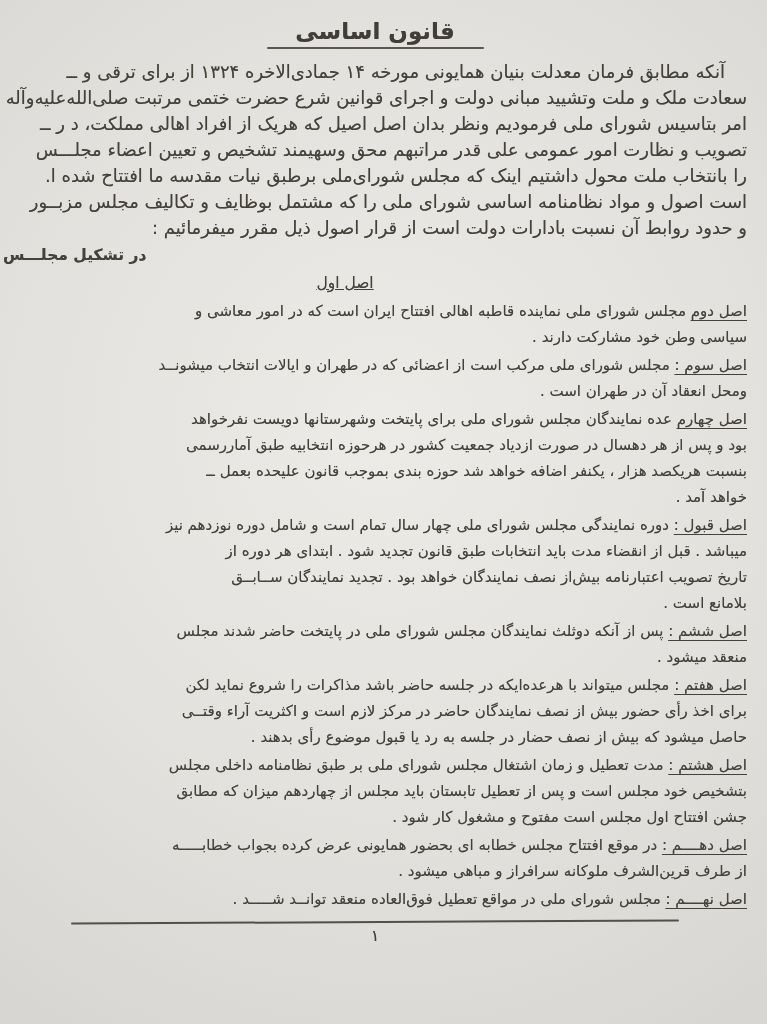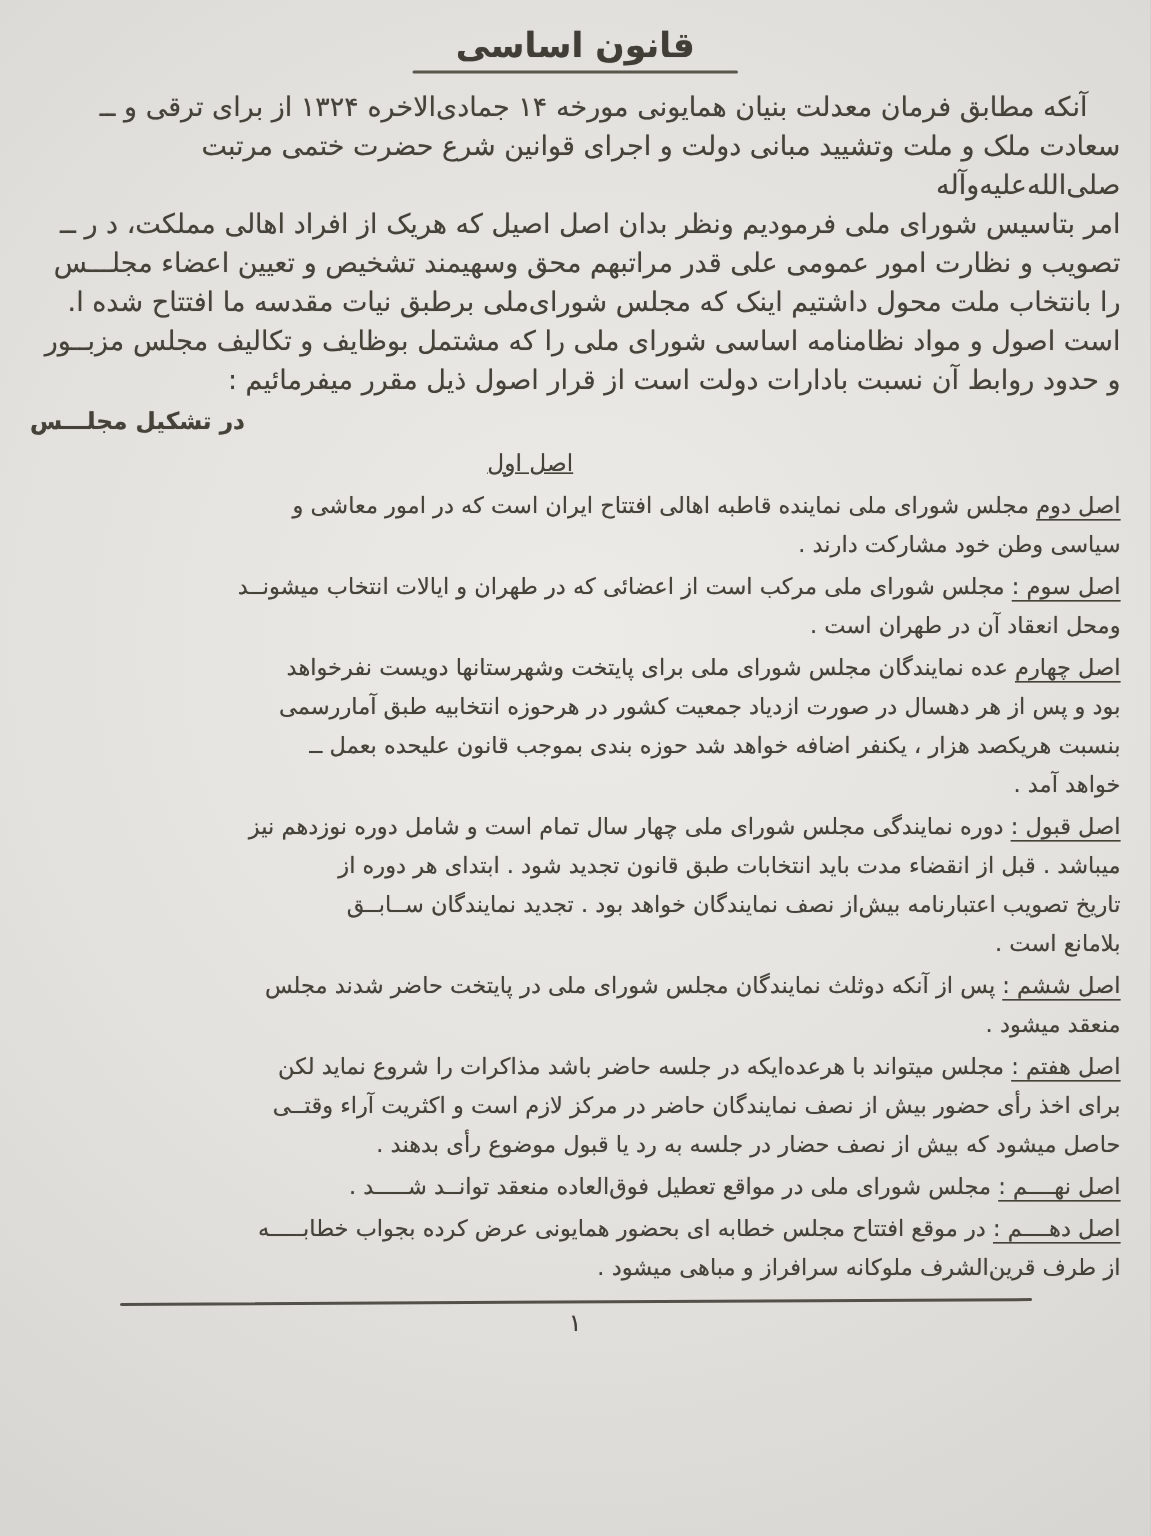--- a/index.html
+++ b/index.html
@@ -6,21 +6,21 @@
     margin: 0;
     padding: 0;
     background: #cfcdc9;
   }
   .page {
     position: relative;
     width: 767px;
     height: 1024px;
     box-sizing: border-box;
     margin: 0;
-    padding: 12px 20px 0 20px;
+    padding: 12px 20px 0 3px;
     background:
       radial-gradient(ellipse 90% 70% at 50% 42%, #edebe7 0%, #e3e1dd 55%, #d7d5d1 100%);
     font-family: "DejaVu Sans", sans-serif;
     color: #454339;
     direction: rtl;
     overflow: hidden;
     text-shadow: 0 0 0.5px rgba(70, 66, 58, 0.55);
   }
   .doc-title {
     margin: 6px 0 0 0;
@@ -127,22 +127,25 @@
 تاریخ تصویب اعتبارنامه بیش‌از نصف نمایندگان خواهد بود . تجدید نمایندگان ســابــق
 بلامانع است .</span></p>
 
   <p class="article"><span class="heading">اصل ششم :</span><span class="body"> پس از آنکه دوثلث نمایندگان مجلس شورای ملی در پایتخت حاضر شدند مجلس
 منعقد میشود .</span></p>
 
   <p class="article"><span class="heading">اصل هفتم :</span><span class="body"> مجلس میتواند با هرعده‌ایکه در جلسه حاضر باشد مذاکرات را شروع نماید لکن
 برای اخذ رأی حضور بیش از نصف نمایندگان حاضر در مرکز لازم است و اکثریت آراء وقتــی
 حاصل میشود که بیش از نصف حضار در جلسه به رد یا قبول موضوع رأی بدهند .</span></p>
 
-
-  <p class="article"><span class="heading">اصل نهــــم :</span><span class="body"> مجلس شورای ملی در مواقع تعطیل فوق‌العاده منعقد توانــد شـــــد .</span></p>
+  <p class="article"><span class="heading">اصل هشتم :</span><span class="body"> مدت تعطیل و زمان اشتغال مجلس شورای ملی بر طبق نظامنامه داخلی مجلس
+بتشخیص خود مجلس است و پس از تعطیل تابستان باید مجلس از چهاردهم میزان که مطابق
+جشن افتتاح اول مجلس است مفتوح و مشغول کار شود .</span></p>
 
   <p class="article"><span class="heading">اصل دهــــم :</span><span class="body"> در موقع افتتاح مجلس خطابه ای بحضور همایونی عرض کرده بجواب خطابـــــه
 از طرف قرین‌الشرف ملوکانه سرافراز و مباهی میشود .</span></p>
+
+  <p class="article"><span class="heading">اصل نهــــم :</span><span class="body"> مجلس شورای ملی در مواقع تعطیل فوق‌العاده منعقد توانــد شـــــد .</span></p>
 
   <div class="footer-rule"></div>
   <div class="page-number">۱</div>
 
 </div>
 
 </body></html>

